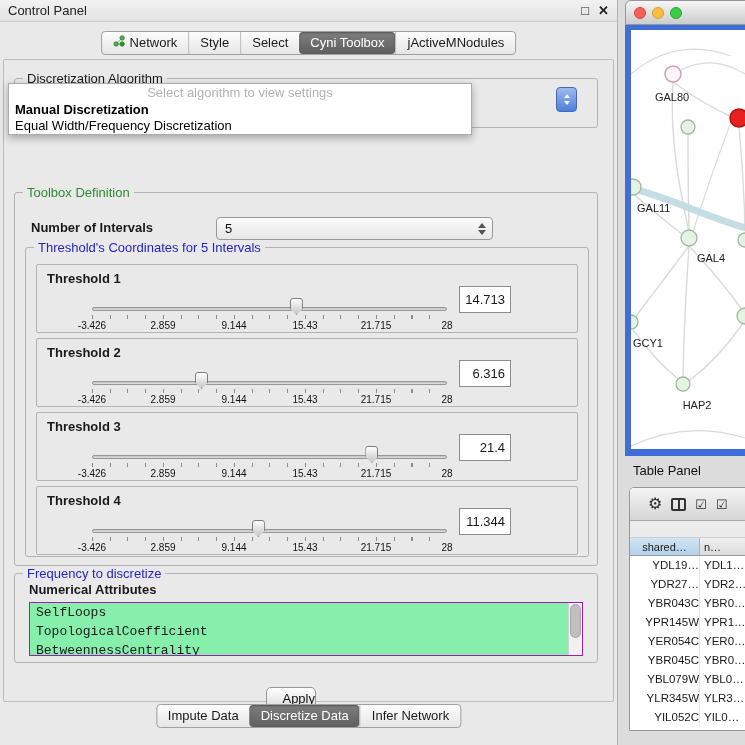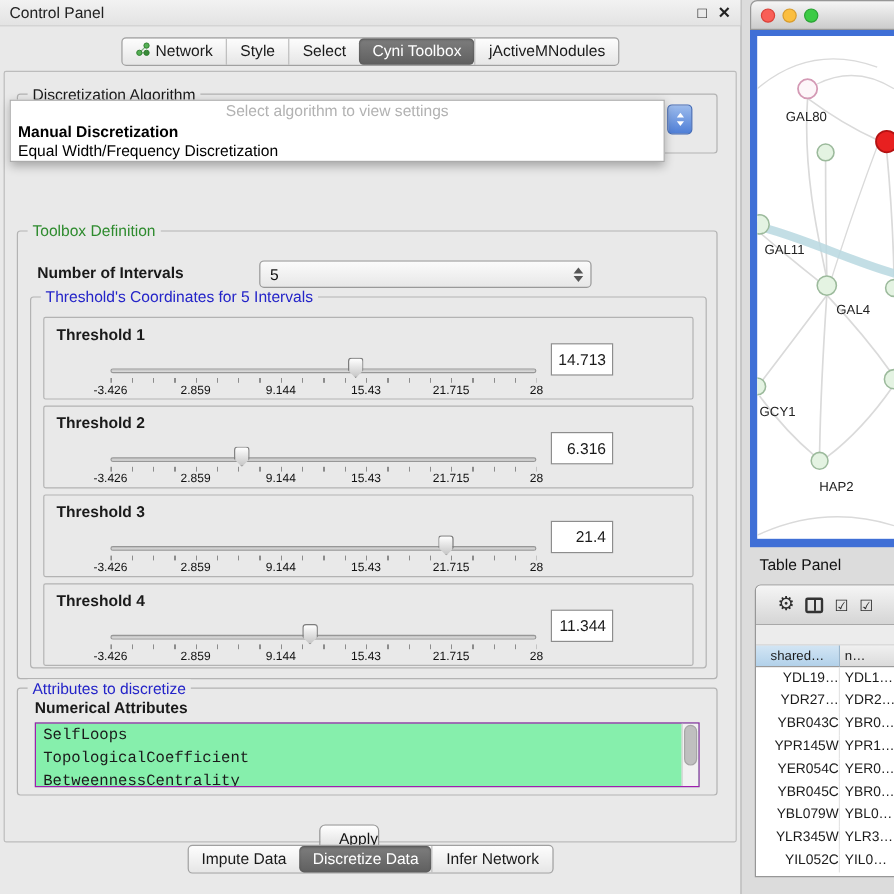--- a/index.html
+++ b/index.html
@@ -42,21 +42,21 @@
   .combo { position:absolute; background:linear-gradient(#fbfbfb,#e7e7e7); border:1px solid #999; border-radius:4px; padding:0 22px 0 8px; line-height:21px; font-size:13px; color:#111; }
   .stepper { position:absolute; right:6px; top:50%; transform:translateY(-50%); display:flex; flex-direction:column; align-items:center; }
   .stepper .up { width:0; height:0; border-left:4px solid transparent; border-right:4px solid transparent; border-bottom:5px solid #555; margin-bottom:2px; }
   .stepper .dn { width:0; height:0; border-left:4px solid transparent; border-right:4px solid transparent; border-top:5px solid #555; }
 
   
   #grp-algo { left:14px; top:78px; width:584px; height:50px; }
   .algo-stepper { position:absolute; left:556px; top:87px; width:21px; height:25px; border-radius:4px; background:linear-gradient(#9cbbec,#4f7fd7); border:1px solid #4169b6; z-index:2; display:flex; flex-direction:column; align-items:center; justify-content:center; }
   .algo-stepper .up { width:0;height:0;border-left:3.5px solid transparent;border-right:3.5px solid transparent;border-bottom:4px solid #fff; margin-bottom:3px; }
   .algo-stepper .dn { width:0;height:0;border-left:3.5px solid transparent;border-right:3.5px solid transparent;border-top:4px solid #fff; }
-  .algo-popup { position:absolute; left:8px; top:83px; width:546px; height:52px; background:#fff; border:1px solid #ababab; box-shadow:0 3px 8px rgba(0,0,0,.3); z-index:10; overflow:hidden; }
+  .algo-popup { position:absolute; left:8px; top:83px; width:464px; height:52px; background:#fff; border:1px solid #ababab; box-shadow:0 3px 8px rgba(0,0,0,.3); z-index:10; overflow:hidden; }
   .popup-placeholder { text-align:center; color:#b2b2b2; line-height:18px; font-size:13px; }
   .popup-item { padding-left:6px; line-height:16px; font-size:13px; color:#000; }
   .popup-item.bold { font-weight:bold; }
 
   
   #grp-tabledata { left:14px; top:137px; width:584px; height:44px; }
   #tabledata-combo { left:10px; right:10px; top:11px; height:23px; }
 
   
   #grp-interval { left:14px; top:192px; width:584px; height:374px; }
@@ -245,21 +245,21 @@
             <span class="tick-label tl5">28</span>
             <div class="thumb" style="left: calc(46.9993% - 7px);"></div>
           </div>
           <div class="th-value">11.344</div>
         </div>
 
       </div>
     </div>
 
     <div class="group" id="grp-attrs">
-      <span class="gtitle blue">Attributes to discretize</span>
+      <span class="gtitle blue">Frequency to discretize</span>
       <div class="attrs-label">Numerical Attributes</div>
       <div class="attr-list">
         <div class="attr-item">SelfLoops</div>
         <div class="attr-item">TopologicalCoefficient</div>
         <div class="attr-item">BetweennessCentrality</div>
         <div class="vscroll">
           <div class="vthumb"></div>
         </div>
       </div>
     </div>

